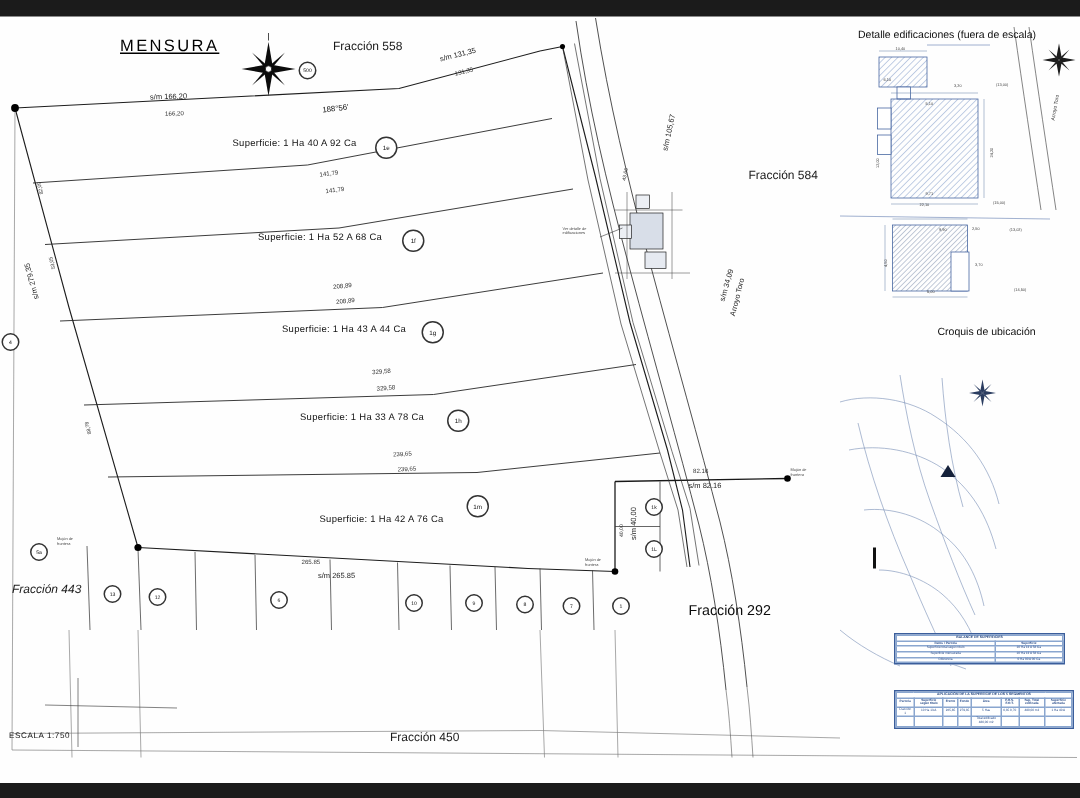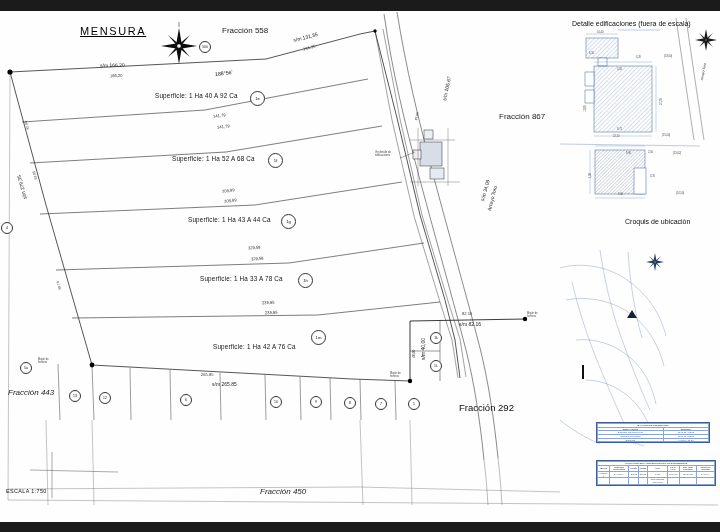--- a/index.html
+++ b/index.html
@@ -235,24 +235,24 @@
 
     <g stroke="#444" fill="none" stroke-width=".45">
       <path d="M52,452 L52,498"></path>
       <path d="M30,470 L118,472"></path>
     </g>
   </svg>
 
   <div class="ov t-title" style="left:80px;top:25px;text-decoration:underline;">MENSURA</div>
 
   <div class="ov t-frac" style="left:222px;top:26px;">Fracción 558</div>
-  <div class="ov t-frac" style="left:499px;top:112px;">Fracción 867</div>
+  <div class="ov t-frac" style="left:499px;top:112px;">Fracción 584</div>
   <div class="ov t-frac" style="left:8px;top:388px;font-style:italic;">Fracción 443</div>
   <div class="ov t-frac-big" style="left:459px;top:402px;">Fracción 292</div>
-  <div class="ov t-frac" style="left:260px;top:487px;font-style:italic;">Fracción 450</div>
+  <div class="ov t-frac" style="left:260px;top:487px;">Fracción 450</div>
 
   <div class="ov t-sup" style="left:155px;top:92px;">Superficie: 1 Ha  40 A  92 Ca</div>
   <div class="ov t-sup" style="left:172px;top:155px;">Superficie: 1 Ha  52 A 68 Ca</div>
   <div class="ov t-sup" style="left:188px;top:216px;">Superficie: 1 Ha  43 A  44 Ca</div>
   <div class="ov t-sup" style="left:200px;top:275px;">Superficie: 1 Ha  33 A  78 Ca</div>
   <div class="ov t-sup" style="left:213px;top:343px;">Superficie: 1 Ha  42 A  76 Ca</div>
 
   <div class="lot" style="left:250px;top:91px;">1e</div>
   <div class="lot" style="left:268px;top:153px;">1f</div>
   <div class="lot" style="left:281px;top:214px;">1g</div>

